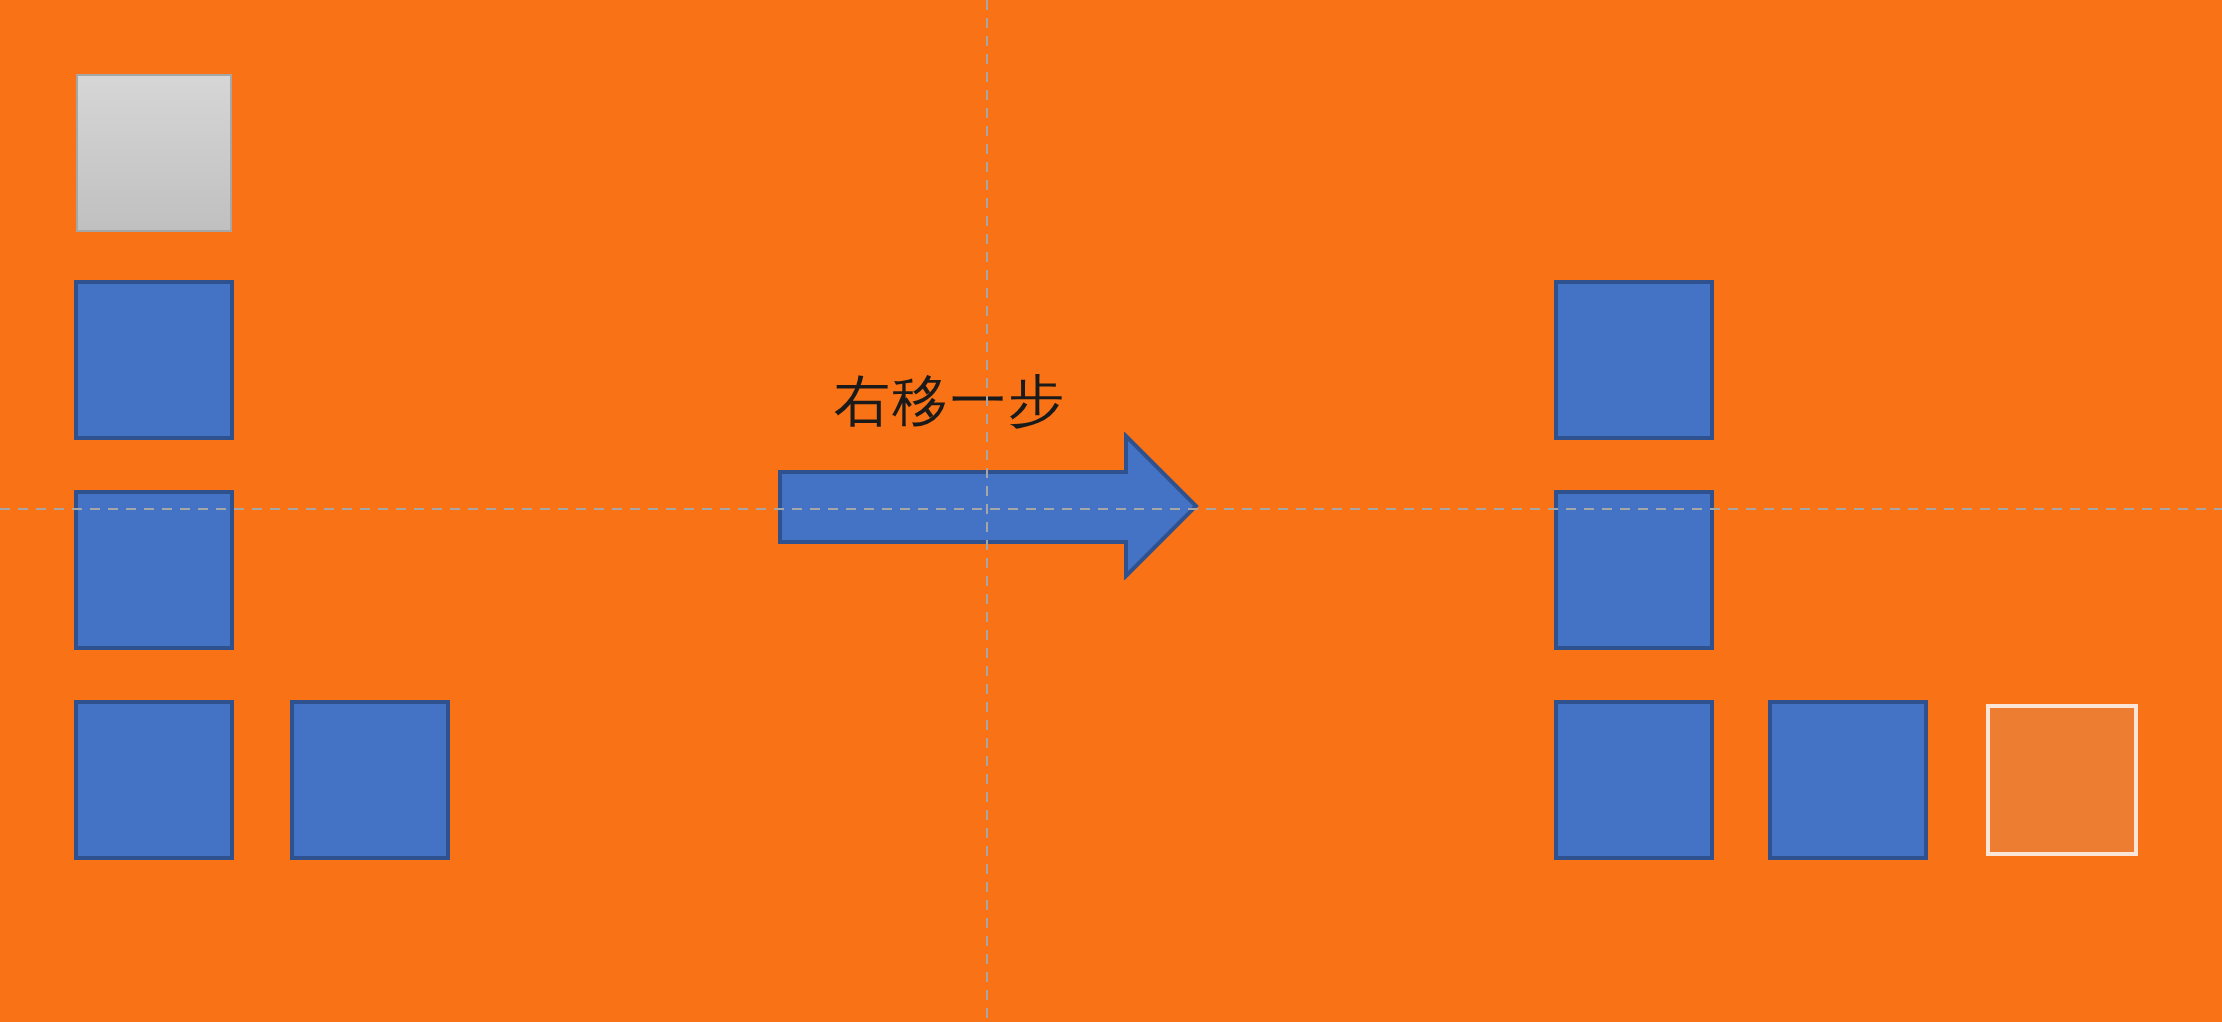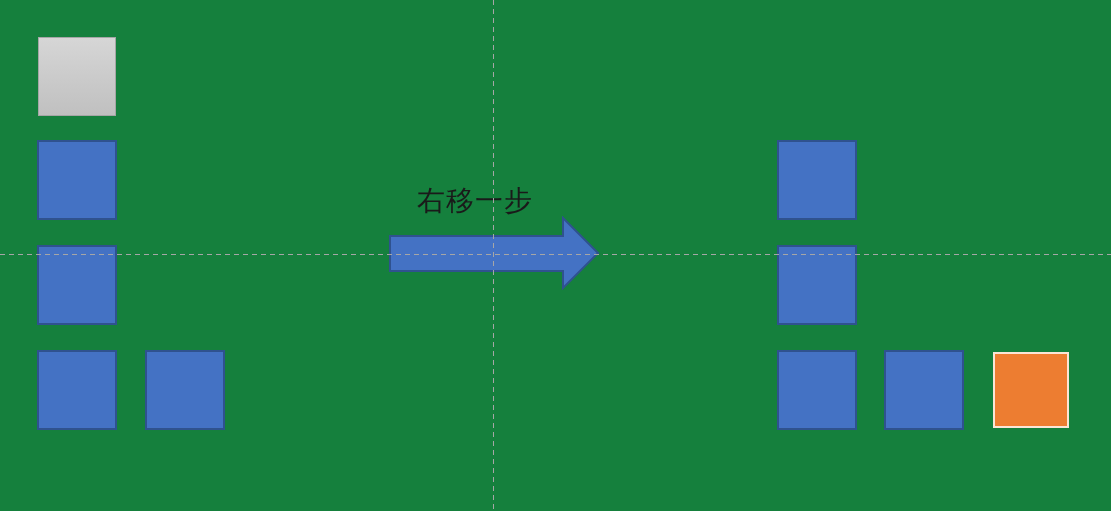--- a/index.html
+++ b/index.html
@@ -5,21 +5,21 @@
   html, body {
     margin: 0;
     padding: 0;
     background: #ffffff;
     font-family: "Liberation Sans", "DejaVu Sans", sans-serif;
   }
   .canvas {
     position: relative;
     width: 1111px;
     height: 511px;
-    background: #15803d;
+    background: #f97316;
     overflow: hidden;
   }
   
   .square {
     position: absolute;
     box-sizing: border-box;
   }
   .square.blue {
     background: var(--blue-fill);
     border: 2px solid var(--blue-border);

